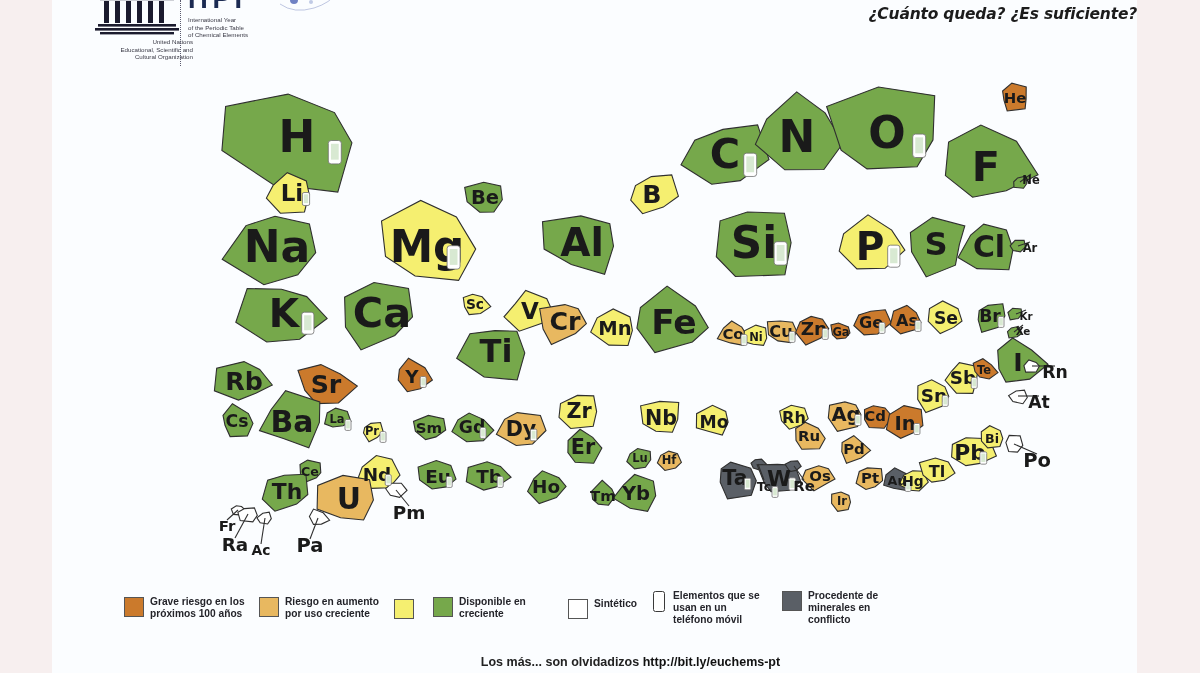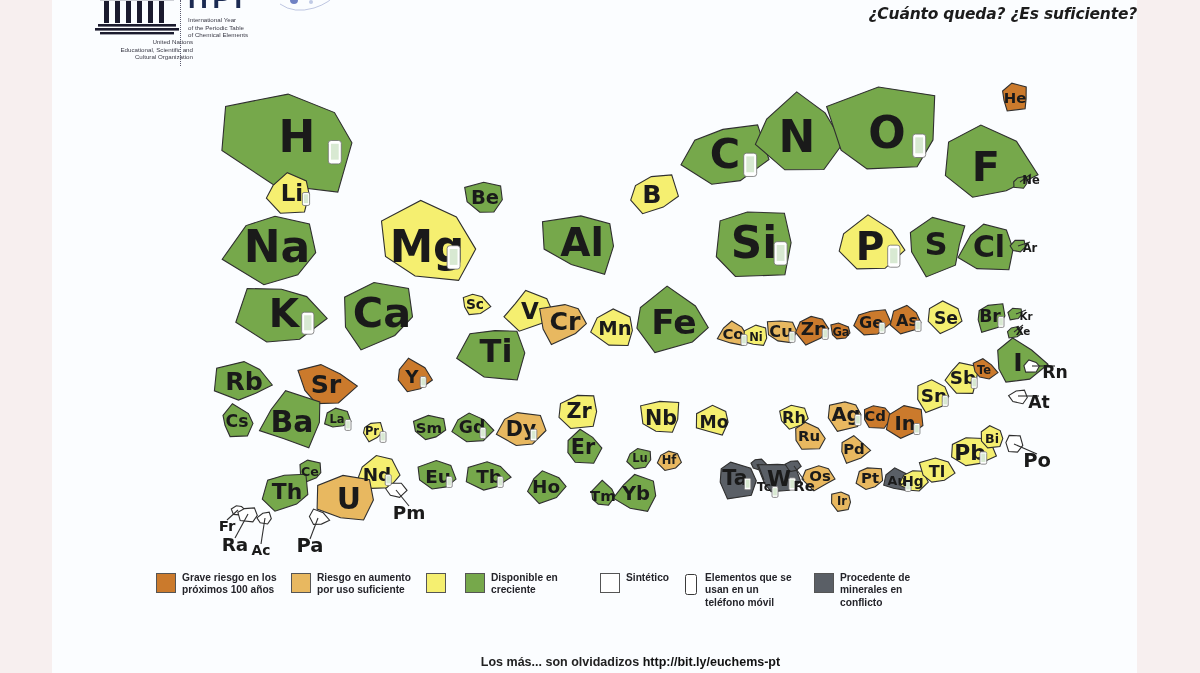--- a/index.html
+++ b/index.html
@@ -54,21 +54,21 @@
     fill:#1a1a1a;text-anchor:middle;dominant-baseline:central;
     paint-order:stroke;
   }
   .lead{stroke:#2f2f2f;stroke-width:1.1;fill:none;}
   .phone-body{fill:#ffffff;stroke:#6e6e6e;stroke-width:0.8;}
   .phone-screen{fill:#d8e9d2;}
 
   
   #legend{
     position:absolute;left:0;top:572px;width:1085px;height:72px;
-    display:flex;align-items:flex-start;padding-left:104px;box-sizing:border-box;
+    display:flex;align-items:center;padding-left:72px;box-sizing:border-box;
   }
   .legend-item{display:flex;align-items:flex-start;margin-right:13px;}
   .swatch{
     width:20px;height:20px;flex:none;margin-right:6px;margin-top:1px;
     border:1.4px solid #555;box-sizing:border-box;
   }
   .swatch.phone{
     border:none;width:17px;height:24px;margin-top:0;
     display:flex;align-items:center;justify-content:center;
   }
@@ -487,21 +487,21 @@
       </svg>
     </div>
 
     <div id="legend">
         <div class="legend-item">
           <div class="swatch" style="background: rgb(203, 122, 44);"></div>
           <div class="legend-label">Grave riesgo en los próximos 100 años</div>
         </div>
         <div class="legend-item">
           <div class="swatch" style="background: rgb(232, 184, 96);"></div>
-          <div class="legend-label">Riesgo en aumento por uso suficiente</div>
+          <div class="legend-label">Riesgo en aumento por uso creciente</div>
         </div>
         <div class="legend-item">
           <div class="swatch" style="background: rgb(245, 239, 112);"></div>
         </div>
         <div class="legend-item">
           <div class="swatch" style="background: rgb(118, 168, 75);"></div>
           <div class="legend-label">Disponible en creciente</div>
         </div>
         <div class="legend-item">
           <div class="swatch" style="background: rgb(255, 255, 255);"></div>

